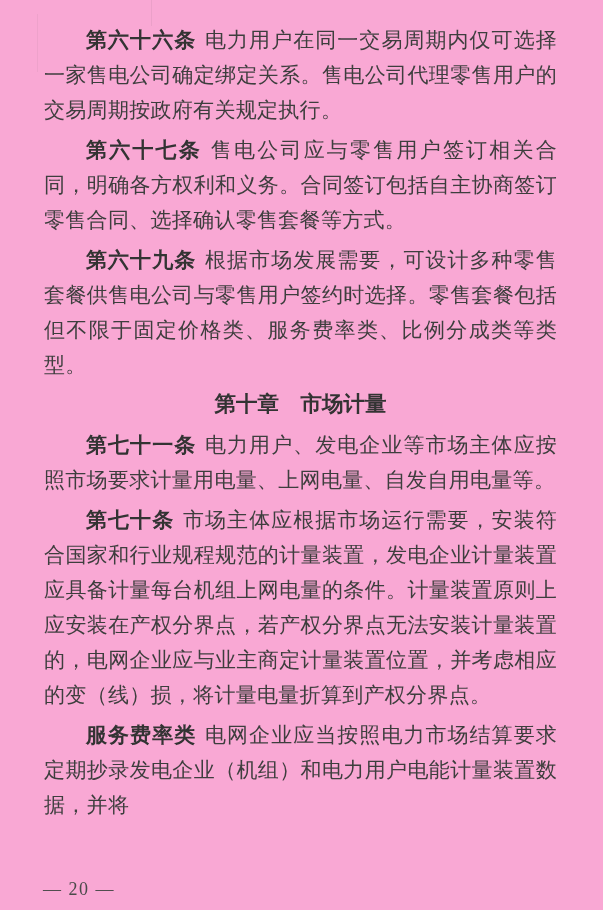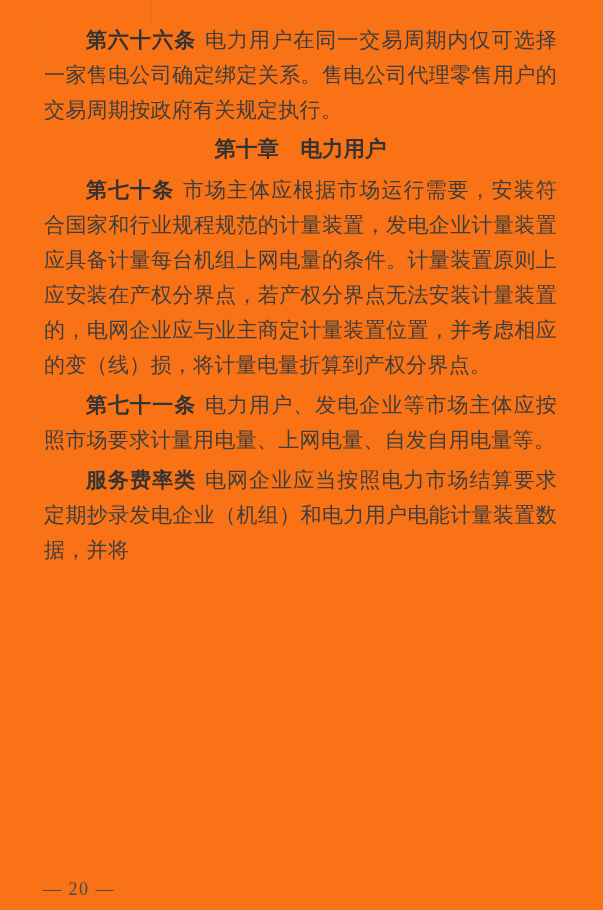--- a/index.html
+++ b/index.html
@@ -10,21 +10,21 @@
     width: 603px;
     height: 910px;
     overflow: hidden;
     position: relative;
     background: #fcfcfb;
     font-family: "Liberation Serif", serif;
   }
   .page {
     position: absolute;
     inset: 0;
-    background: #f97316;
+    background: #f9a8d4;
   }
   
   .artifact-top {
     position: absolute;
     left: 151px;
     top: 0;
     width: 1px;
     height: 26px;
     background: rgba(60, 60, 60, 0.07);
   }
@@ -86,31 +86,37 @@
 
   <div class="artifact-top"></div>
   <div class="artifact-left"></div>
 
   <main class="doc">
 
     <p class="article">
       <span class="term">第六十六条</span><span>电力用户在同一交易周期内仅可选择一家售电公司确定绑定关系。售电公司代理零售用户的交易周期按政府有关规定执行。</span>
     </p>
 
+    <p class="article">
+      <span class="term">第六十七条</span><span>售电公司应与零售用户签订相关合同，明确各方权利和义务。合同签订包括自主协商签订零售合同、选择确认零售套餐等方式。</span>
+    </p>
 
 
+    <p class="article">
+      <span class="term">第六十九条</span><span>根据市场发展需要，可设计多种零售套餐供售电公司与零售用户签约时选择。零售套餐包括但不限于固定价格类、服务费率类、比例分成类等类型。</span>
+    </p>
 
-    <h2 class="chapter">第十章　电力用户</h2>
+    <h2 class="chapter">第十章　市场计量</h2>
+
+    <p class="article">
+      <span class="term">第七十一条</span><span>电力用户、发电企业等市场主体应按照市场要求计量用电量、上网电量、自发自用电量等。</span>
+    </p>
 
     <p class="article">
       <span class="term">第七十条</span><span>市场主体应根据市场运行需要，安装符合国家和行业规程规范的计量装置，发电企业计量装置应具备计量每台机组上网电量的条件。计量装置原则上应安装在产权分界点，若产权分界点无法安装计量装置的，电网企业应与业主商定计量装置位置，并考虑相应的变（线）损，将计量电量折算到产权分界点。</span>
-    </p>
-
-    <p class="article">
-      <span class="term">第七十一条</span><span>电力用户、发电企业等市场主体应按照市场要求计量用电量、上网电量、自发自用电量等。</span>
     </p>
 
     <p class="article">
       <span class="term">服务费率类</span><span>电网企业应当按照电力市场结算要求定期抄录发电企业（机组）和电力用户电能计量装置数据，并将</span>
     </p>
 
   </main>
 
   <div class="page-number">— 20 —</div>
 

